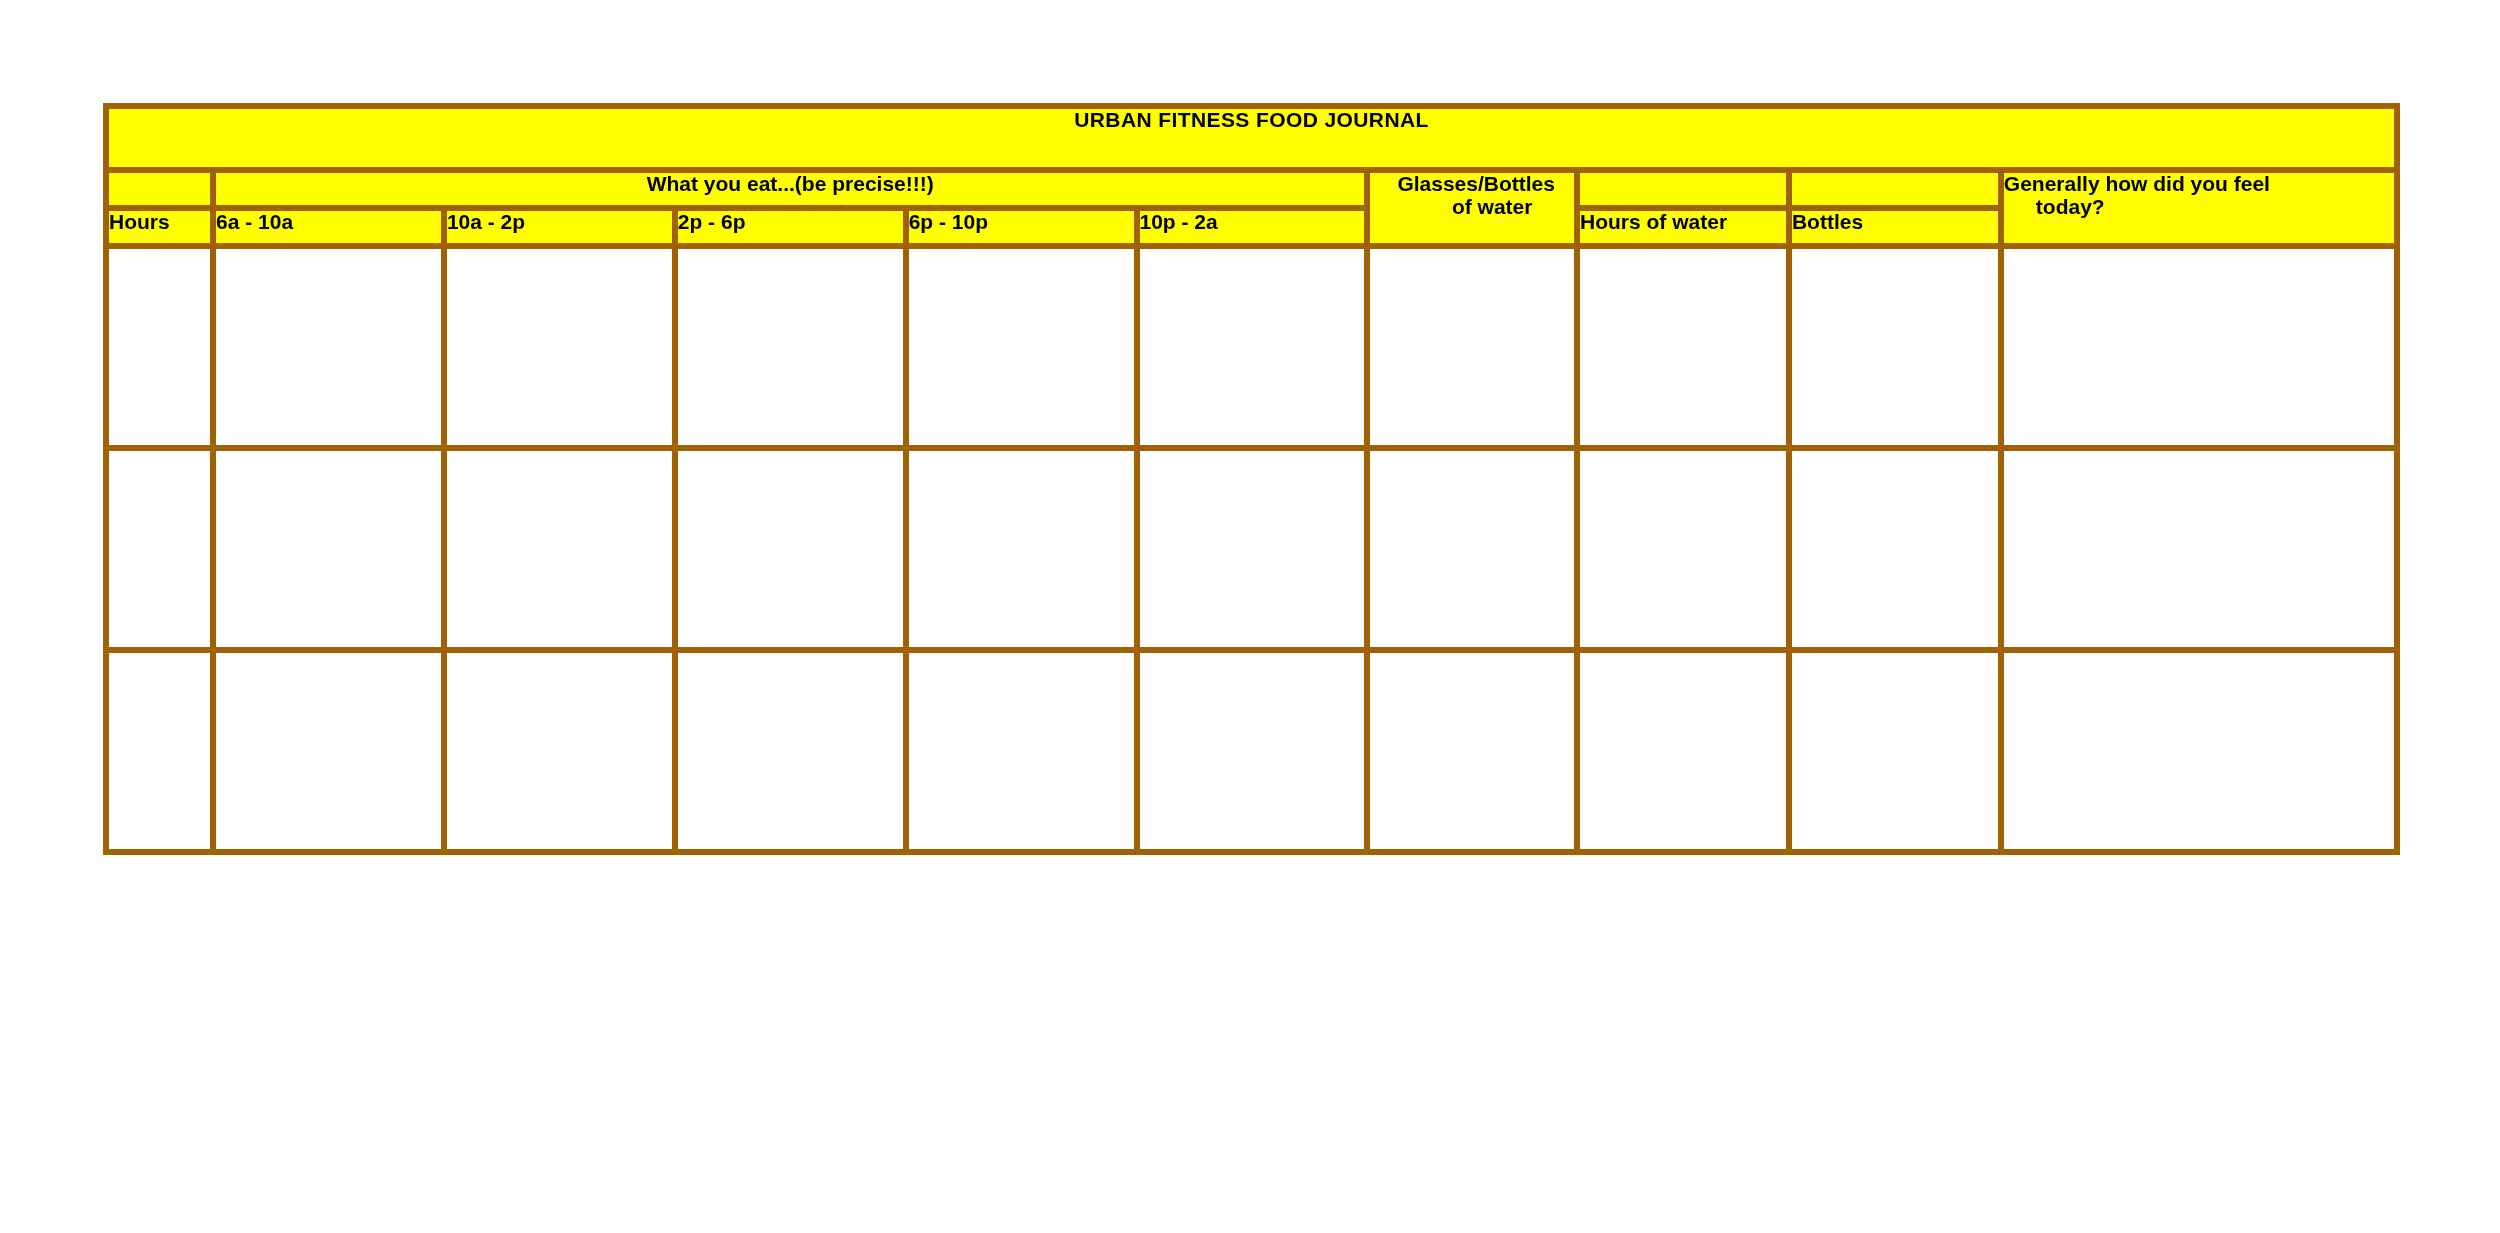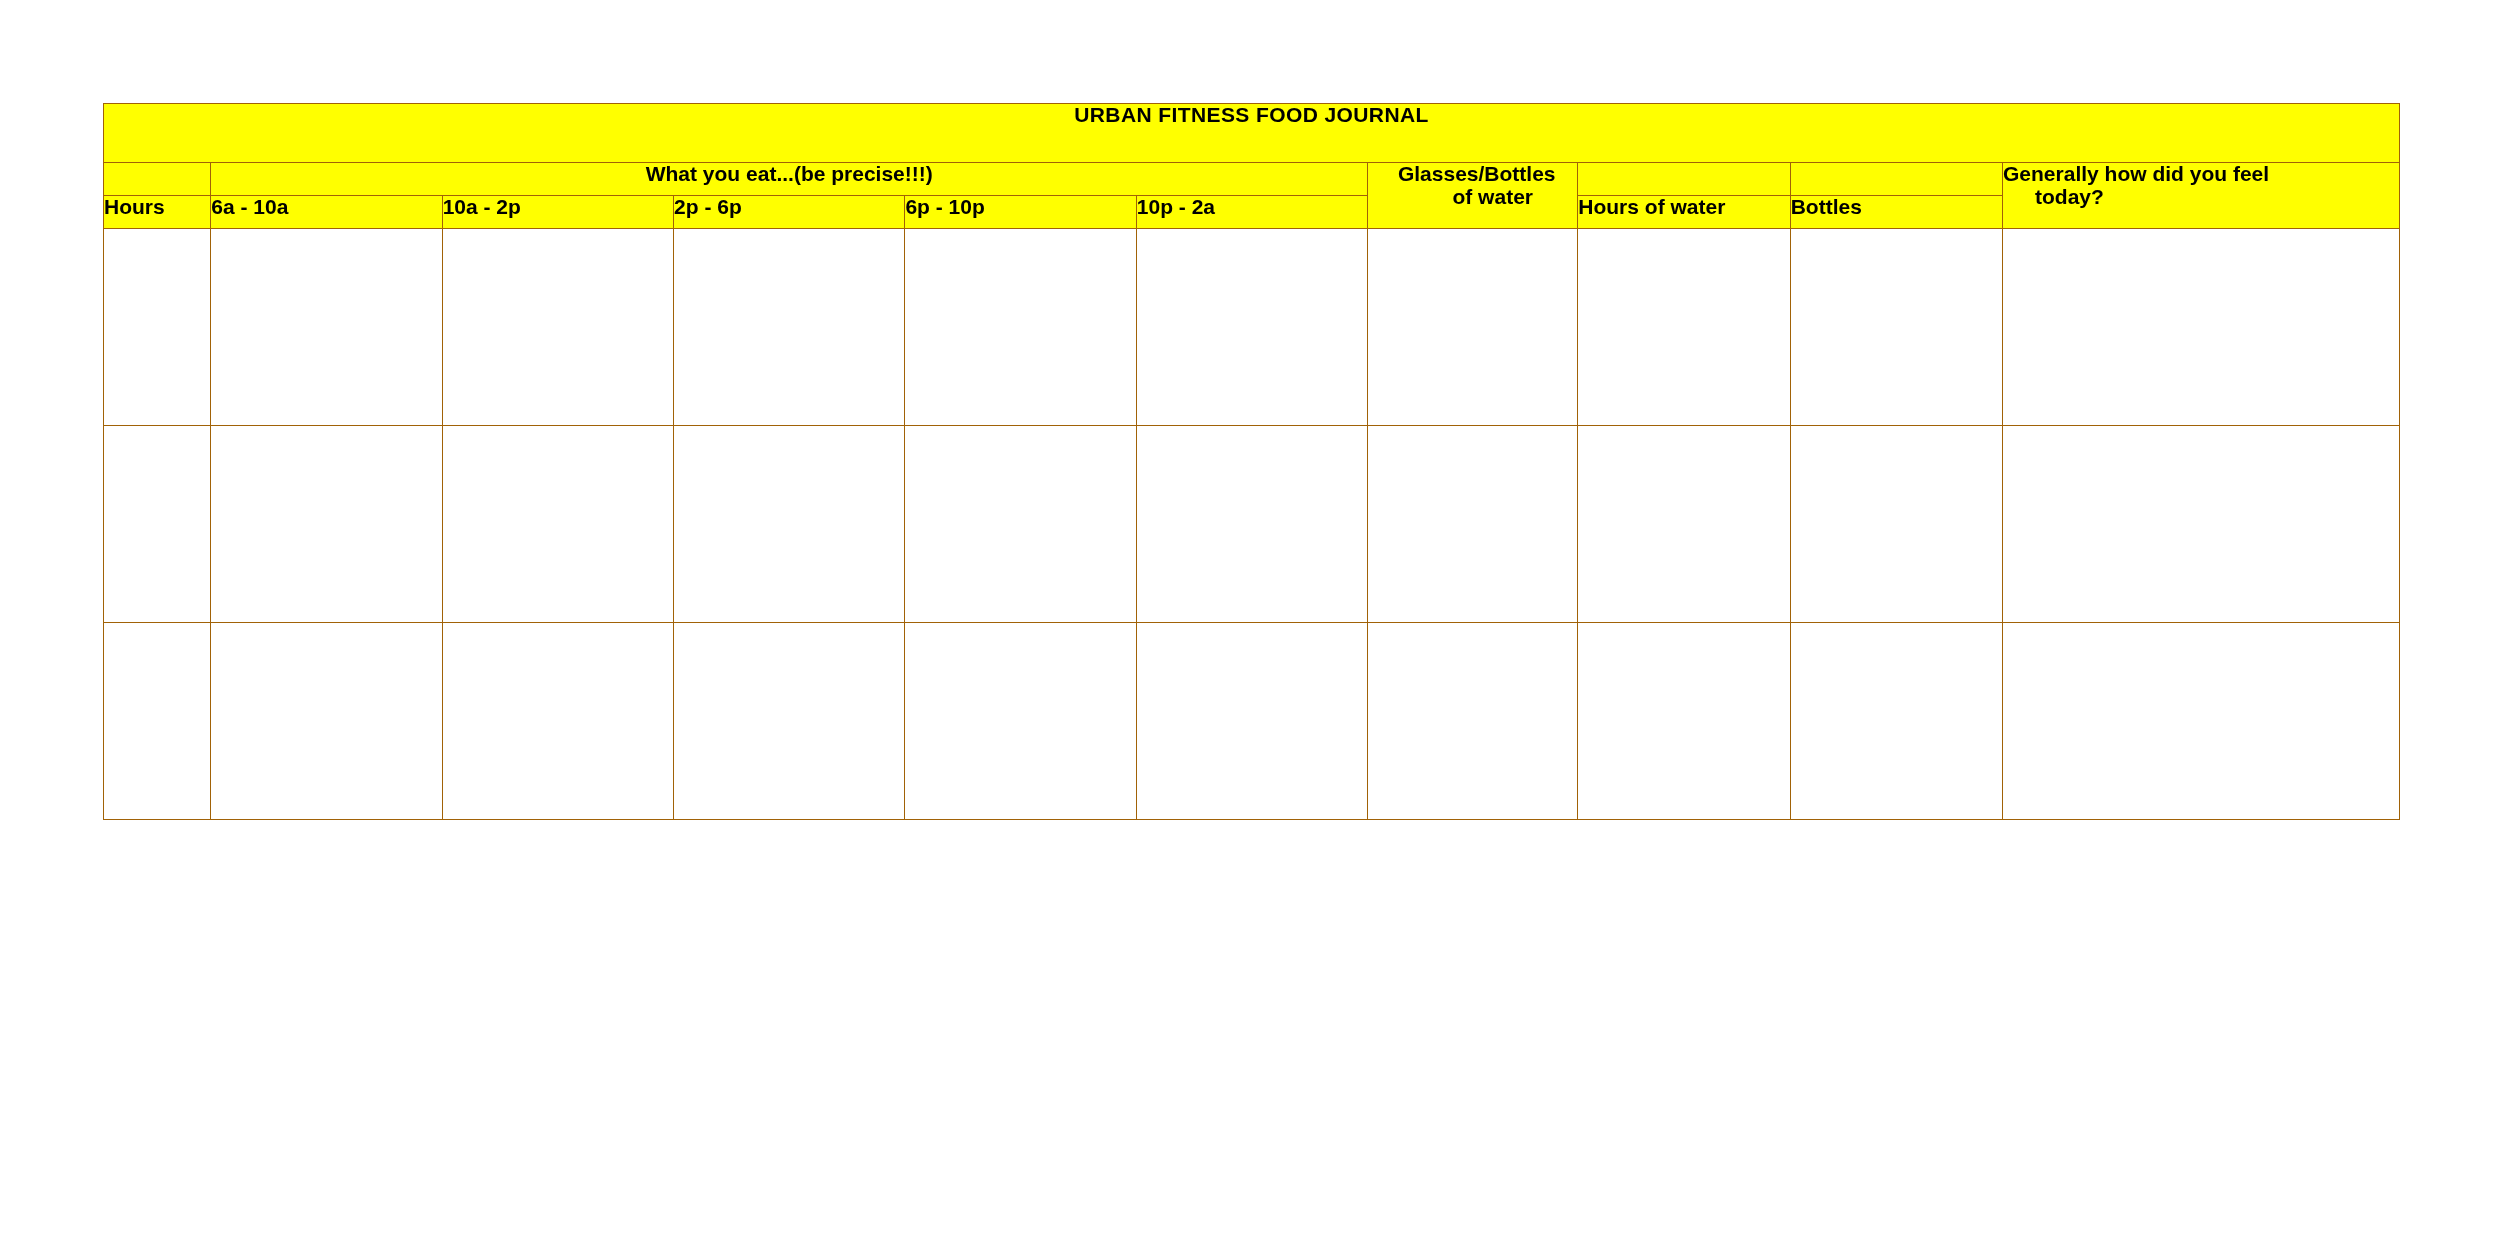--- a/index.html
+++ b/index.html
@@ -22,21 +22,21 @@
   }
 
   table.journal {
     border-collapse: collapse;
     table-layout: fixed;
     width: 2297px;
   }
 
   table.journal td,
   table.journal th {
-    border: 1px solid #a16207;
+    border: 6px solid #a16207;
     padding: 0;
     vertical-align: top;
     font-weight: bold;
     font-size: 21px;
     line-height: 1.08;
     color: #000000;
   }
 
   
   .title-cell {

